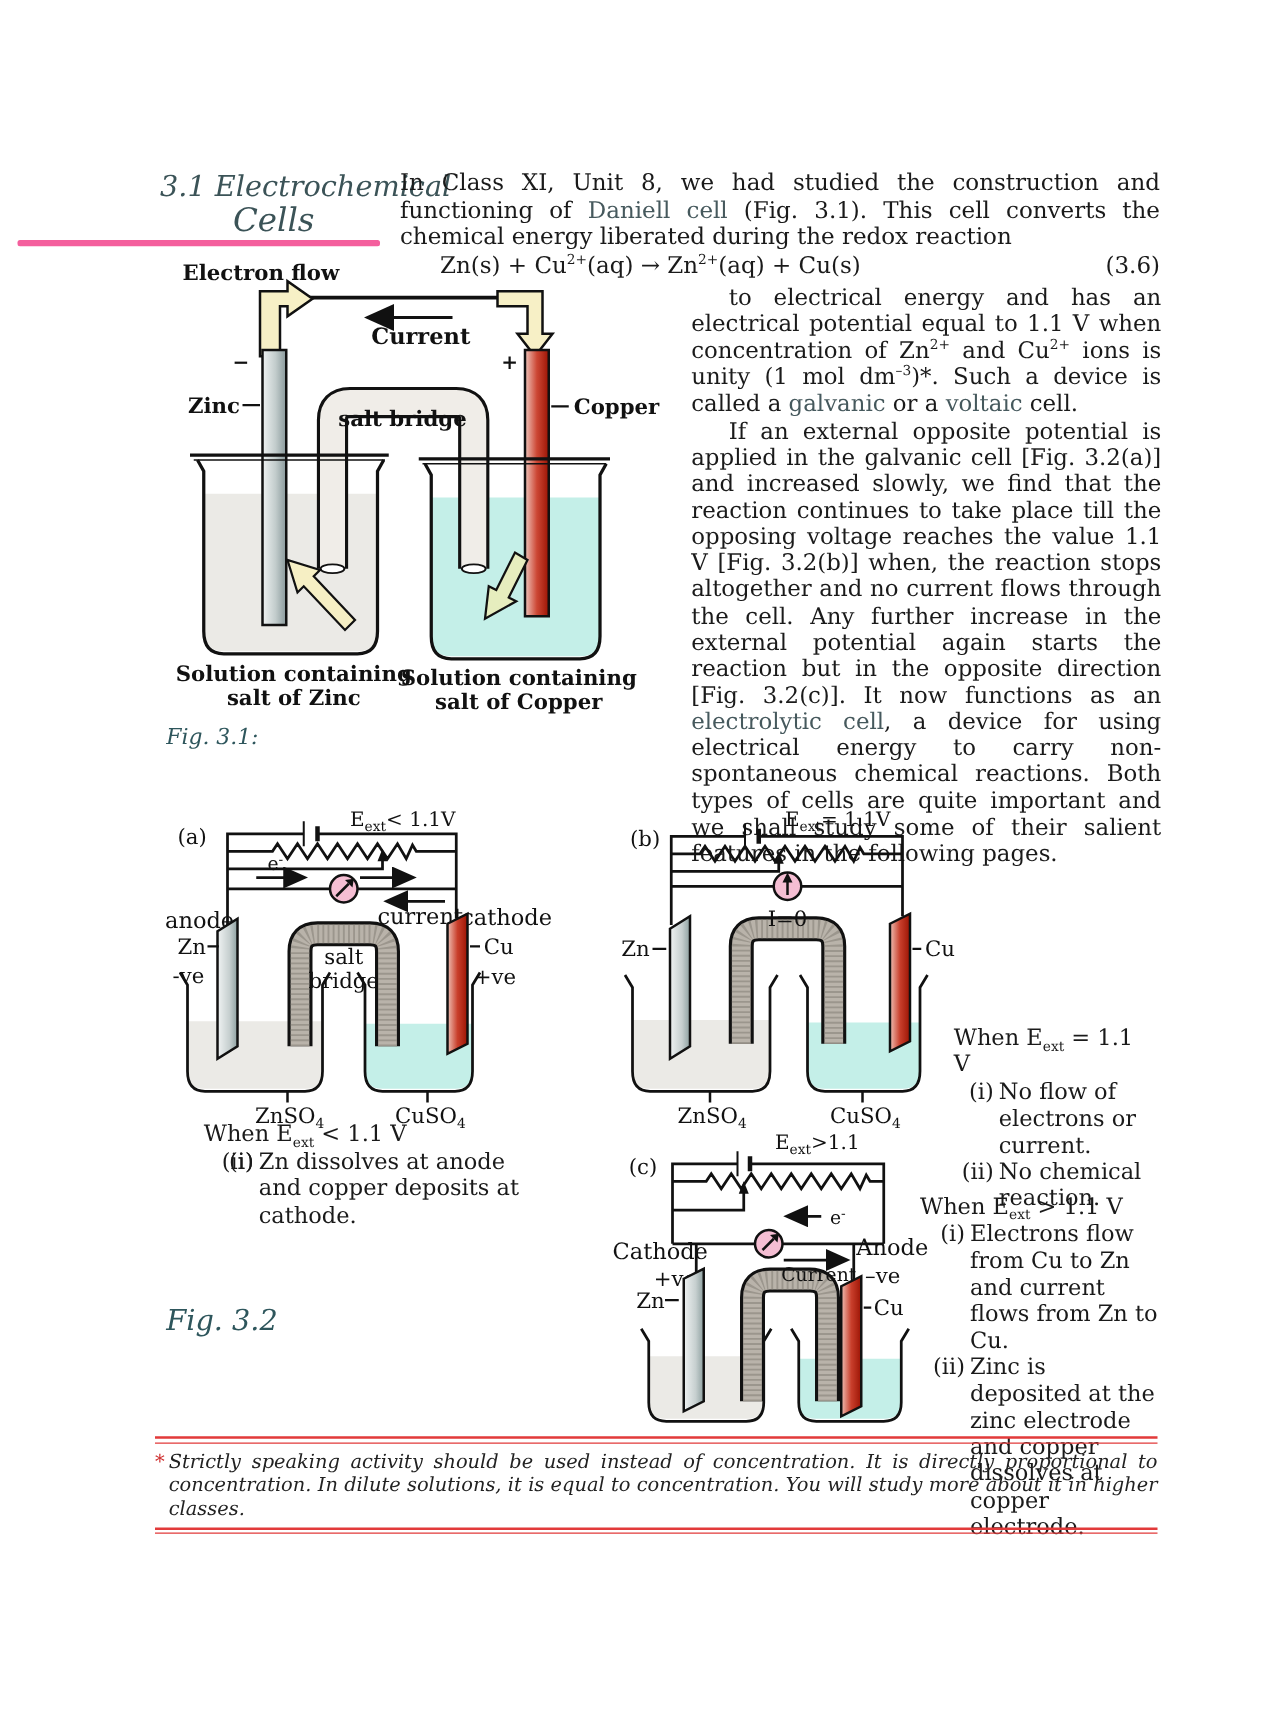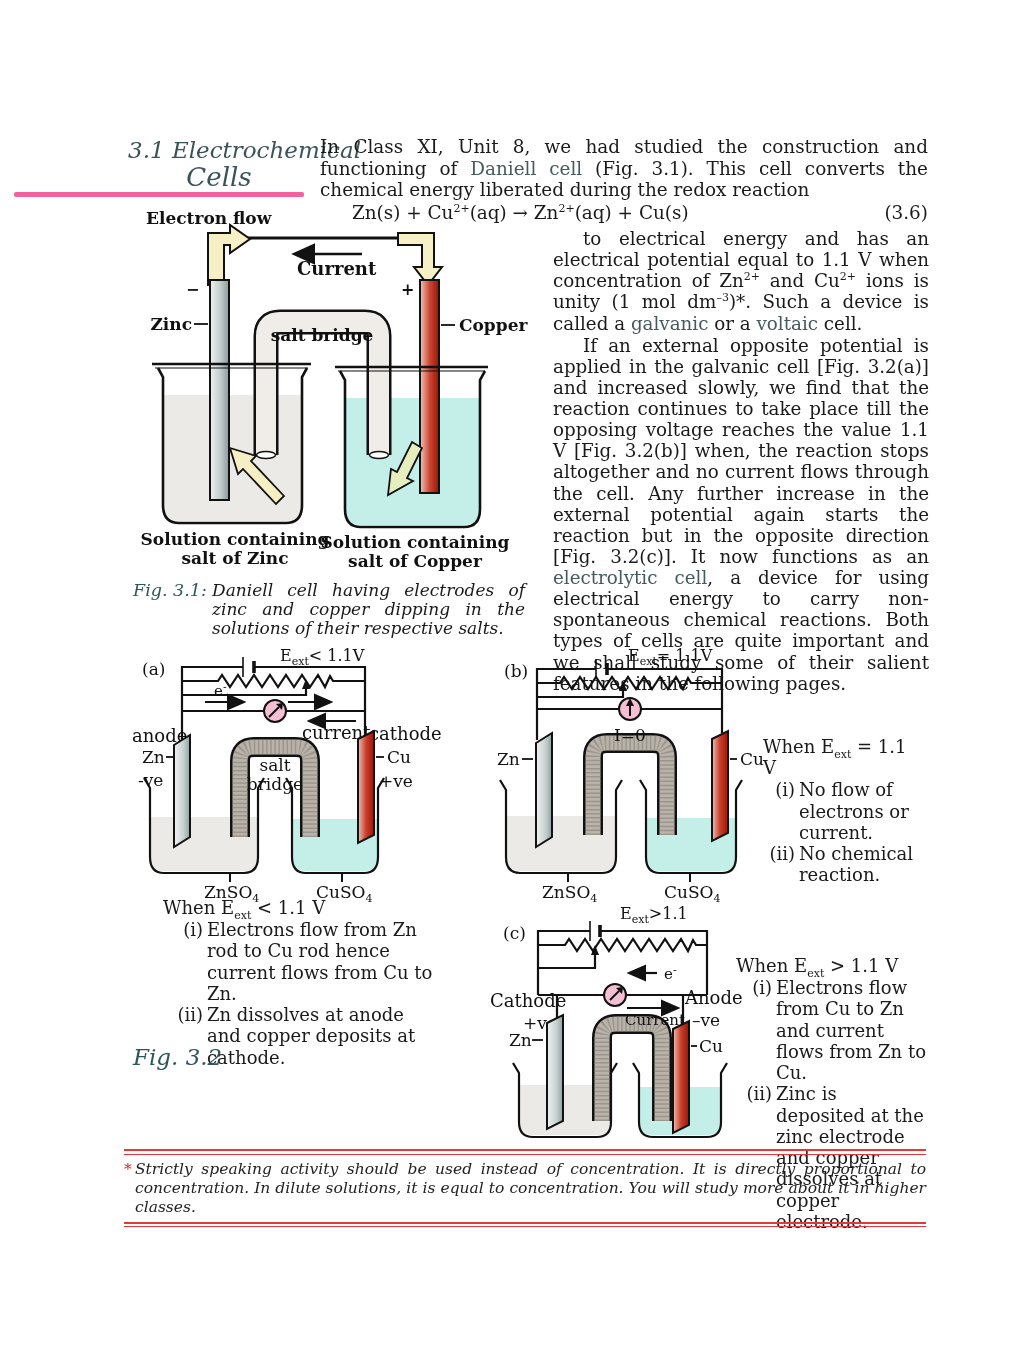--- a/index.html
+++ b/index.html
@@ -25,21 +25,21 @@
   .caplabel{font-weight:normal;font-style:italic;color:#2e565c;}
   #cap31{left:133px;top:581px;width:392px;font-size:17px;font-style:italic;line-height:1.12;}
   #cap31 .caplabel{position:absolute;left:0;top:0;font-size:17.5px;}
   #cap31 .body{margin-left:79px;text-align:justify;}
   #cap32{left:133px;top:1043px;width:192px;font-size:17px;font-style:italic;line-height:1.22;}
   #cap32 .caplabel{display:block;font-size:23px;margin-bottom:2px;}
   #cap32 .body{text-align:justify;}
   
   .when{font-size:18px;line-height:1.18;}
   #whenA{left:163px;top:897px;width:270px;}
-  #whenB{left:763px;top:736px;width:152px;}
+  #whenB{left:763px;top:820px;width:152px;}
   #whenC{left:736px;top:955px;width:194px;}
   .when .hd{margin-bottom:1px;}
   .li{position:relative;margin:0;}
   #whenA .li{padding-left:44px;}  #whenA .num{position:absolute;left:0;width:40px;text-align:right;}
   #whenB .li{padding-left:36px;}  #whenB .num{position:absolute;left:0;width:32px;text-align:right;}
   #whenC .li{padding-left:40px;}  #whenC .num{position:absolute;left:0;width:36px;text-align:right;}
   .li .tx{display:inline;}
   #whenA .tx,#whenC .tx{text-align:justify;}
   
   #footnote{left:124px;top:1149px;width:802px;}
@@ -138,21 +138,20 @@
     <polygon points="292,243 277,273 283,276 258,290 261,264 267,267 282,237" fill="#e6edbe" stroke="#111" stroke-width="1.8"></polygon>
 
     <text x="105" y="340" class="st17 stb mid">Solution containing</text>
     <text x="105" y="359" class="st17 stb mid">salt of Zinc</text>
     <text x="285" y="343" class="st17 stb mid">Solution containing</text>
     <text x="285" y="362" class="st17 stb mid">salt of Copper</text>
   </svg>
 
   <div class="abs" id="cap31">
     <span class="caplabel">Fig. 3.1:</span>
-    <div class="body">Daniell cell having electrodes of zinc and copper dipping in the solutions of their respective salts.</div>
   </div>
 
   <svg class="abs" style="left:130px;top:645px;" width="350" height="262" viewBox="0 0 350 262">
     <defs>
       <linearGradient id="znGrad2" x1="0" y1="0" x2="1" y2="0">
         <stop offset="0" stop-color="#f0f3f3"></stop>
           <stop offset="0.6" stop-color="#c6cfcf"></stop>
           <stop offset="1" stop-color="#8da0a0"></stop>
       </linearGradient>
       <linearGradient id="cuGrad2" x1="0" y1="0" x2="1" y2="0">
@@ -336,21 +335,20 @@
     <text x="214" y="149" class="st17">Cu</text>
 
     <path d="M28,160 L34,170 L34,219 Q34,234 48,234 L112,234 Q126,234 126,219 L126,170 L132,160" fill="none" stroke="#111" stroke-width="2.2"></path>
     <path d="M148,160 L154,170 L154,219 Q154,234 168,234 L222,234 Q236,234 236,219 L236,170 L242,160" fill="none" stroke="#111" stroke-width="2.2"></path>
   </svg>
 
   <div class="abs when" id="whenA">
     <div class="hd"><span>When E</span><sub>ext</sub><span> &lt; 1.1 V</span></div>
     <div class="li">
       <span class="num">(i)</span>
-      <span class="tx"><span>Electrons flow from Zn rod to Cu rod hence current flows from Cu to Zn.</span></span>
     </div>
     <div class="li">
       <span class="num">(ii)</span>
       <span class="tx"><span>Zn dissolves at anode and copper deposits at cathode.</span></span>
     </div>
   </div>
 
   <div class="abs when" id="whenB">
     <div class="hd"><span>When E</span><sub>ext</sub><span> = 1.1 V</span></div>
     <div class="li">

